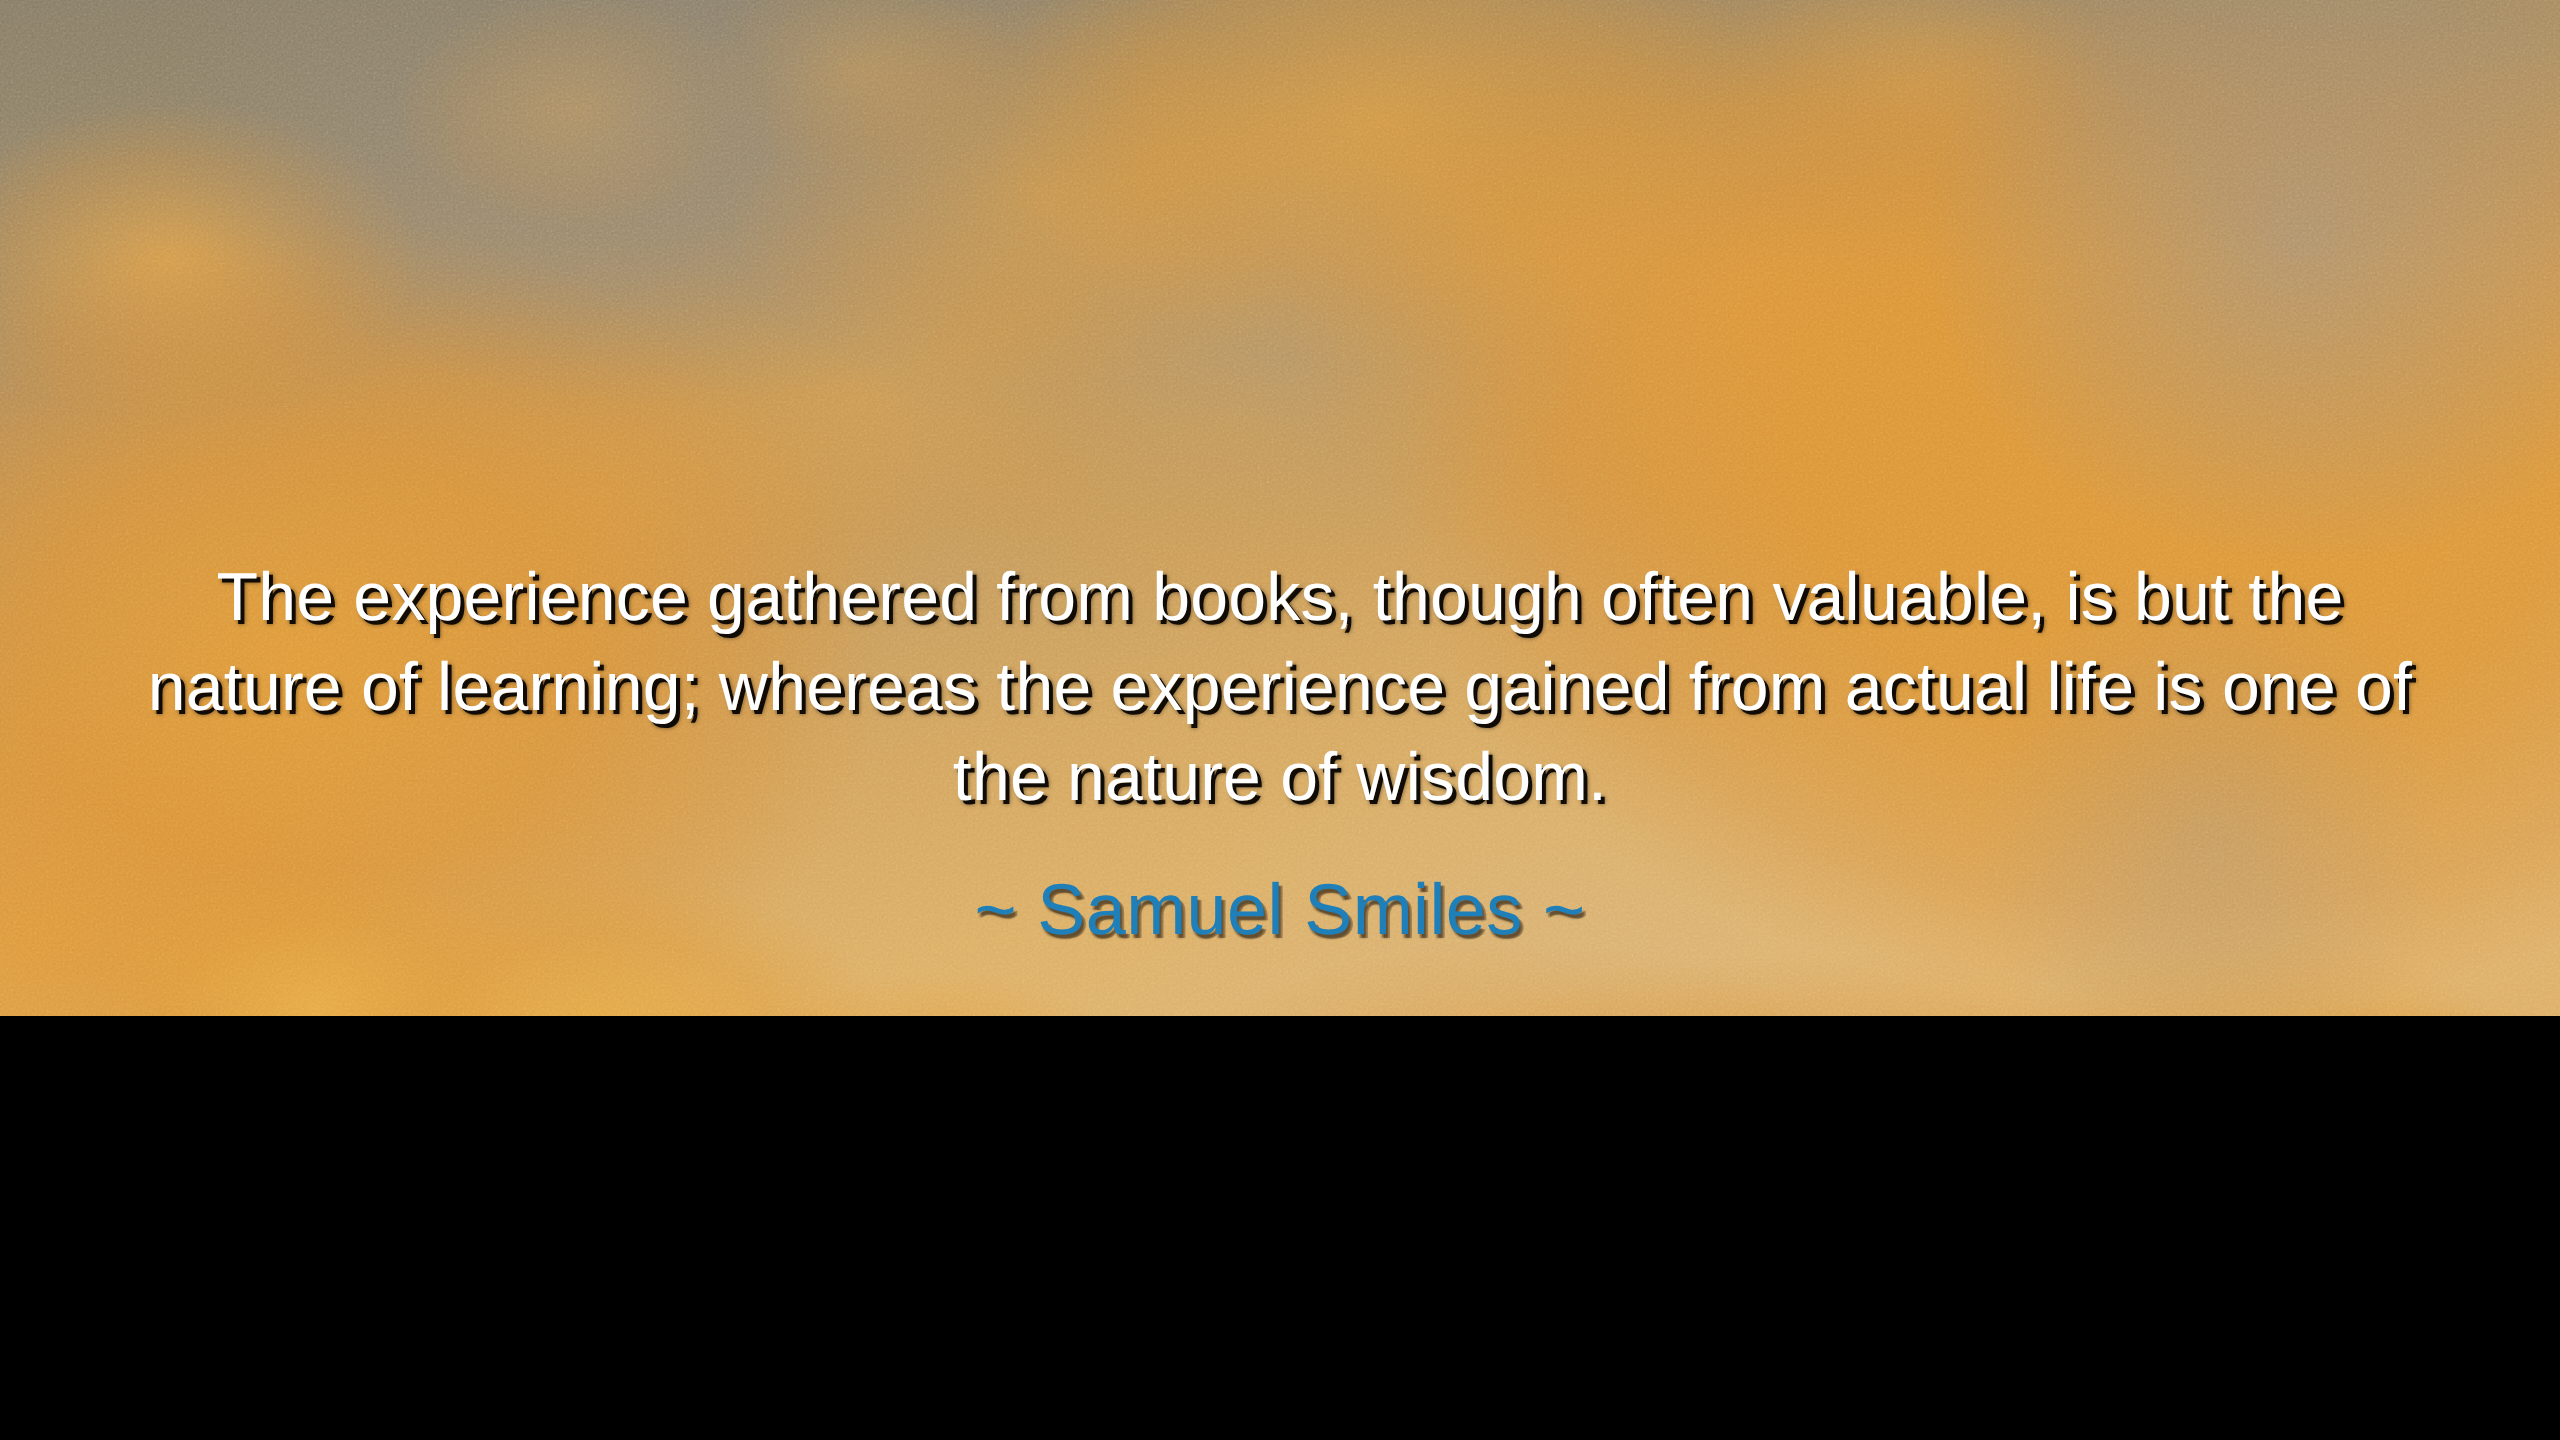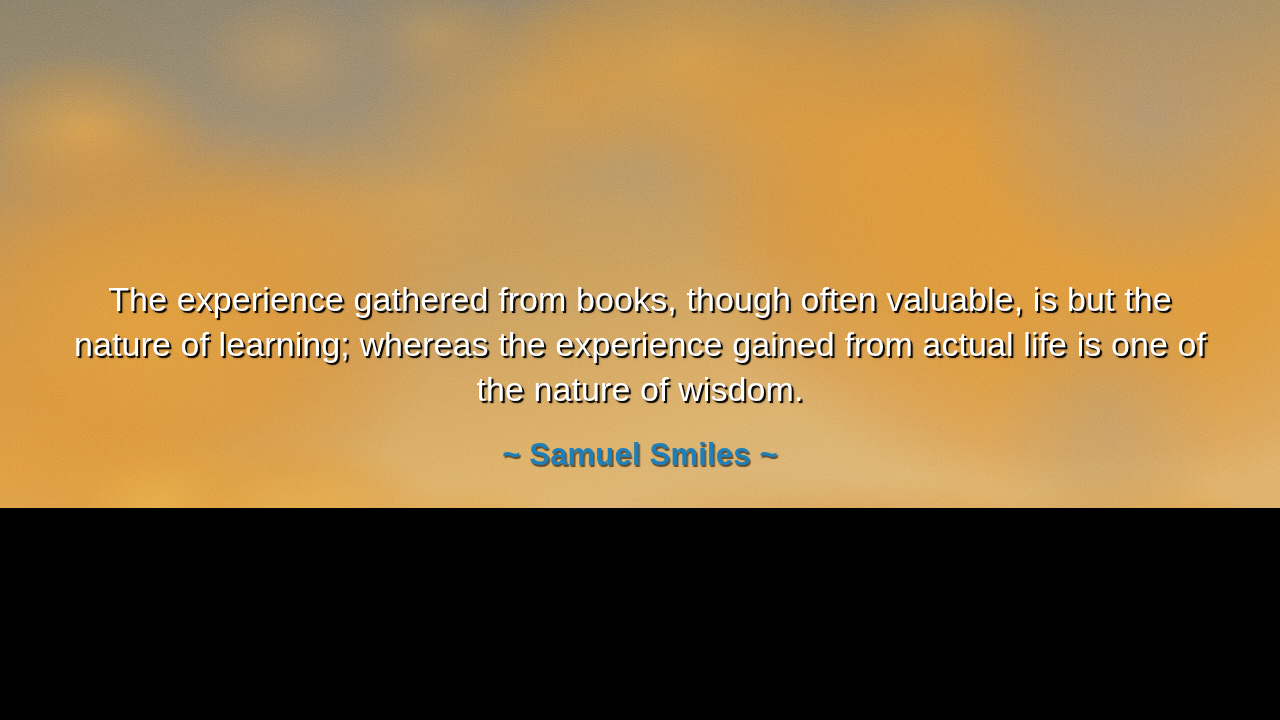--- a/index.html
+++ b/index.html
@@ -126,23 +126,23 @@
     text-shadow:
       2px 2px 0 rgba(10,6,2,0.95),
       2px 2px 2px rgba(10,6,2,0.55);
     white-space: pre-line;
   }
 
   #attribution {
     margin: 0;
     padding-top: 24px;
     color: #1f7fb8;
-    font-size: 31px;
+    font-size: 36px;
     line-height: 38px;
-    font-weight: 700;
+    font-weight: 400;
     letter-spacing: 0.2px;
     text-shadow:
       1px 2px 1px rgba(20,12,4,0.45),
       2px 2px 0 rgba(20,12,4,0.28);
   }
 </style>
 </head>
 <body>
 
 <div id="slide">

